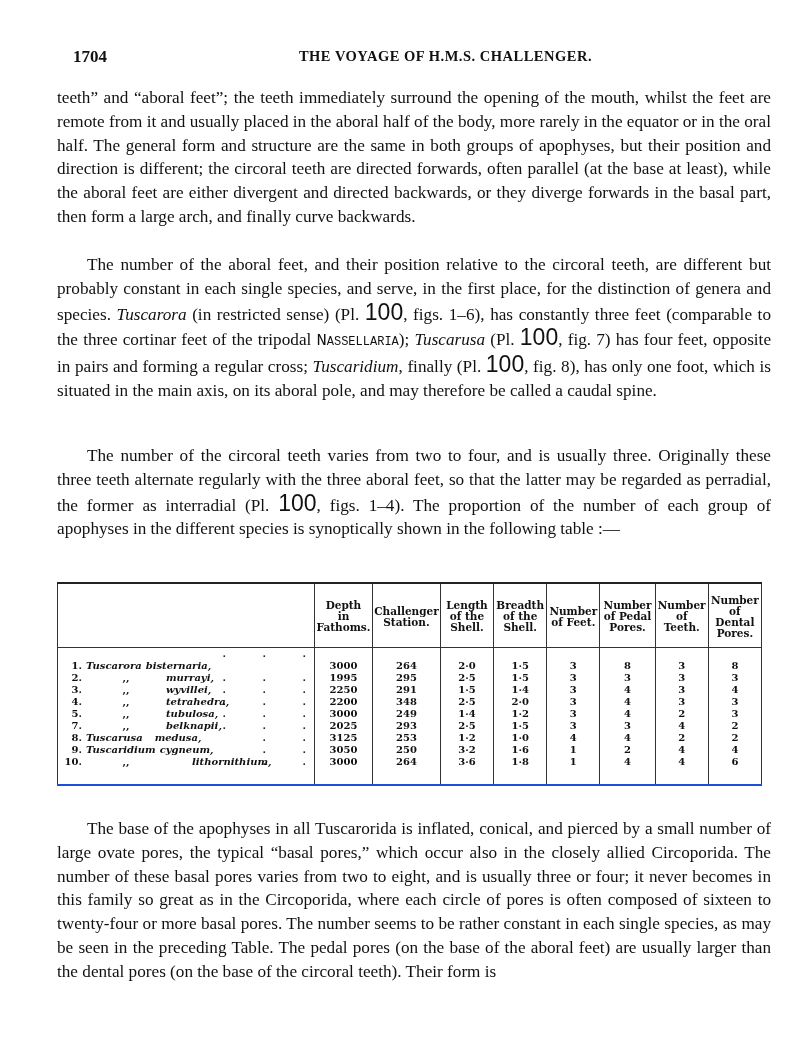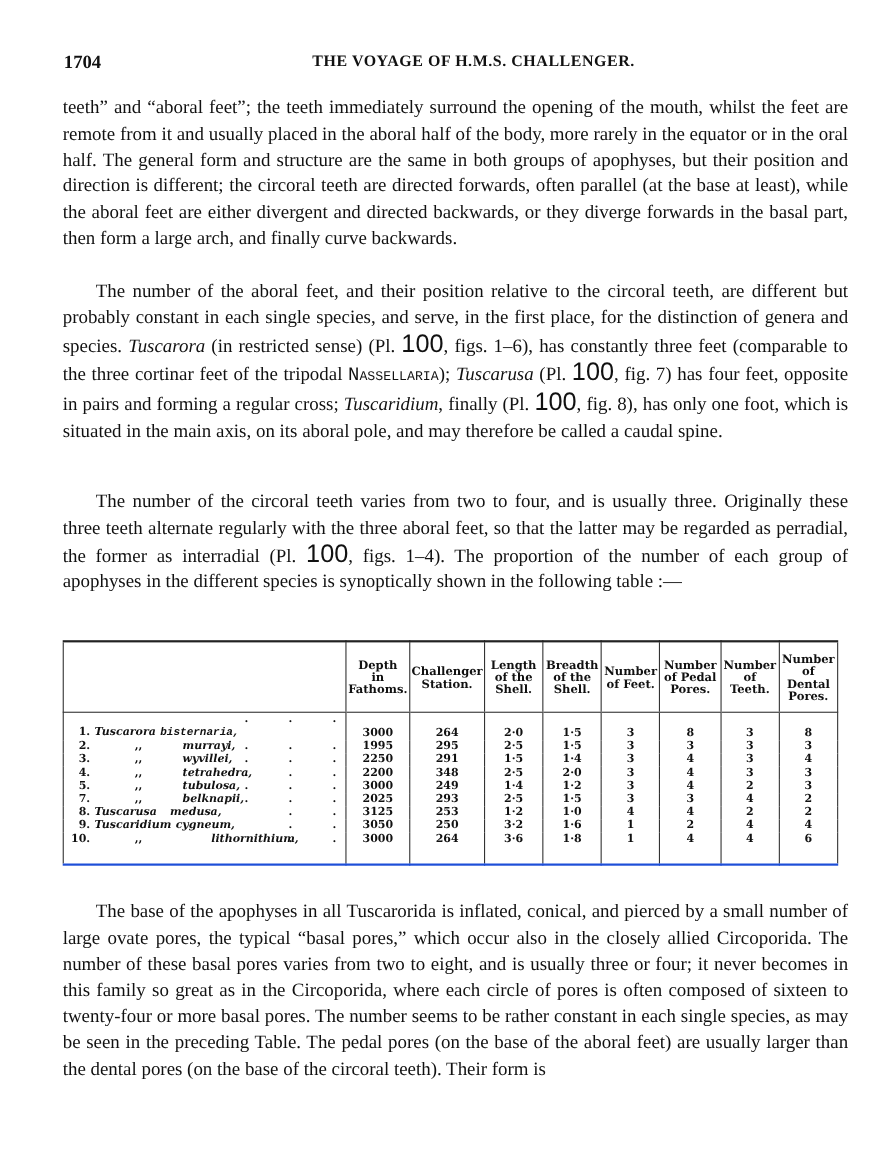--- a/index.html
+++ b/index.html
@@ -3,21 +3,21 @@
 <meta charset="utf-8">
 <style>
   html, body { margin: 0; padding: 0; background: #ffffff; }
   body {
     width: 800px; height: 1050px; position: relative; overflow: hidden;
     font-family: "DejaVu Serif", "Liberation Serif", serif;
     color: #111111;
   }
   .page { position: absolute; left: 57px; top: 0; width: 715px; }
   .running-head {
-    position: absolute; top: 47px; left: 1px; width: 715px; height: 24px;
+    position: absolute; top: 47px; left: 16px; width: 715px; height: 24px;
     font-family: "Liberation Serif", serif; font-size: 15px; font-weight: bold;
   }
   .page-number { position: absolute; left: 0; top: 0; font-size: 17px; }
   .running-title { position: absolute; left: 0; right: 0; top: 1px; text-align: center; letter-spacing: 0.5px; font-size: 14.5px; padding-left: 30px; }
   .text-block {
     position: absolute; left: 0; width: 714px;
     font-family: "Liberation Serif", serif; font-size: 17.2px; line-height: 23.8px;
     text-align: justify; text-align-last: left;
   }
   .text-block p { margin: 0; }
@@ -93,21 +93,21 @@
         <th class="c-length"><span>Length</span><br><span>of the</span><br><span>Shell.</span></th>
         <th class="c-breadth"><span>Breadth</span><br><span>of the</span><br><span>Shell.</span></th>
         <th class="c-feet"><span>Number</span><br><span>of Feet.</span></th>
         <th class="c-pedal"><span>Number</span><br><span>of Pedal</span><br><span>Pores.</span></th>
         <th class="c-teeth"><span>Number</span><br><span>of Teeth.</span></th>
         <th class="c-dental"><span>Number</span><br><span>of Dental</span><br><span>Pores.</span></th>
       </tr>
     </thead>
     <tbody id="table-body">
         <tr class="first">
-          <td class="name"><span class="num">1.</span><span class="sp">Tuscarora</span><span class="sp" style="margin-left: 4px; font-family: Liberation Mono, monospace;">bisternaria,</span><span class="dots" style="padding-right: 8px;"><span>.</span><span>.</span><span>.</span></span></td>
+          <td class="name"><span class="num">1.</span><span class="sp">Tuscarora</span><span class="sp" style="margin-left: 4px;">bisternaria,</span><span class="dots" style="padding-right: 8px;"><span>.</span><span>.</span><span>.</span></span></td>
           <td>3000</td>
           <td>264</td>
           <td>2·0</td>
           <td>1·5</td>
           <td>3</td>
           <td>8</td>
           <td>3</td>
           <td>8</td>
         </tr>
         <tr>

